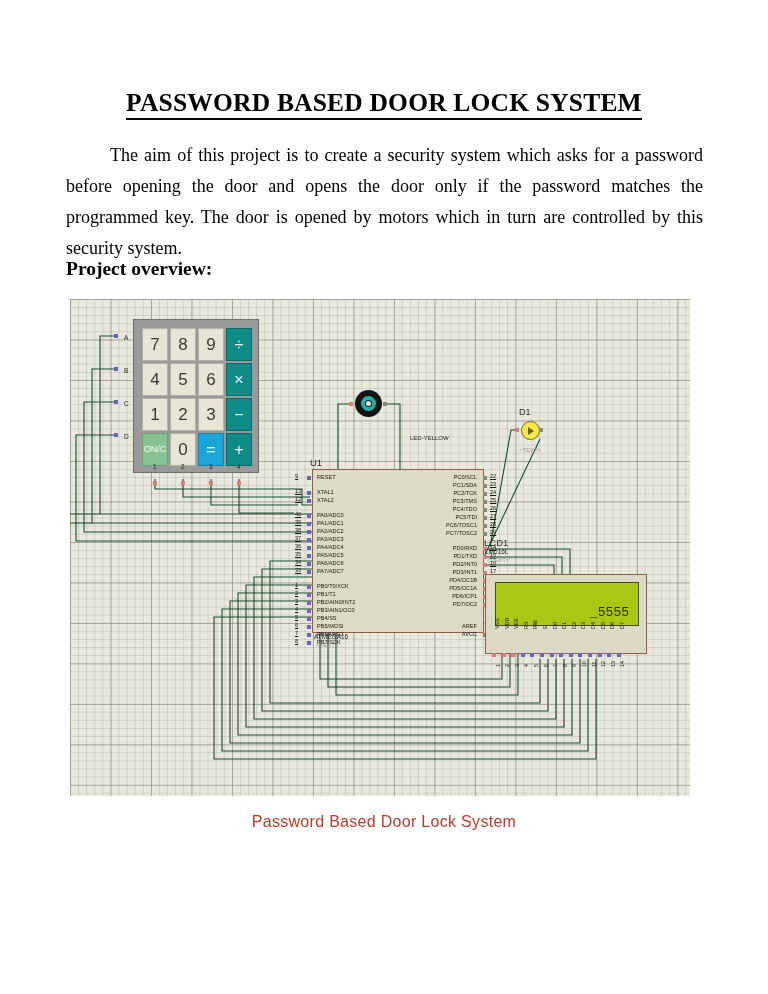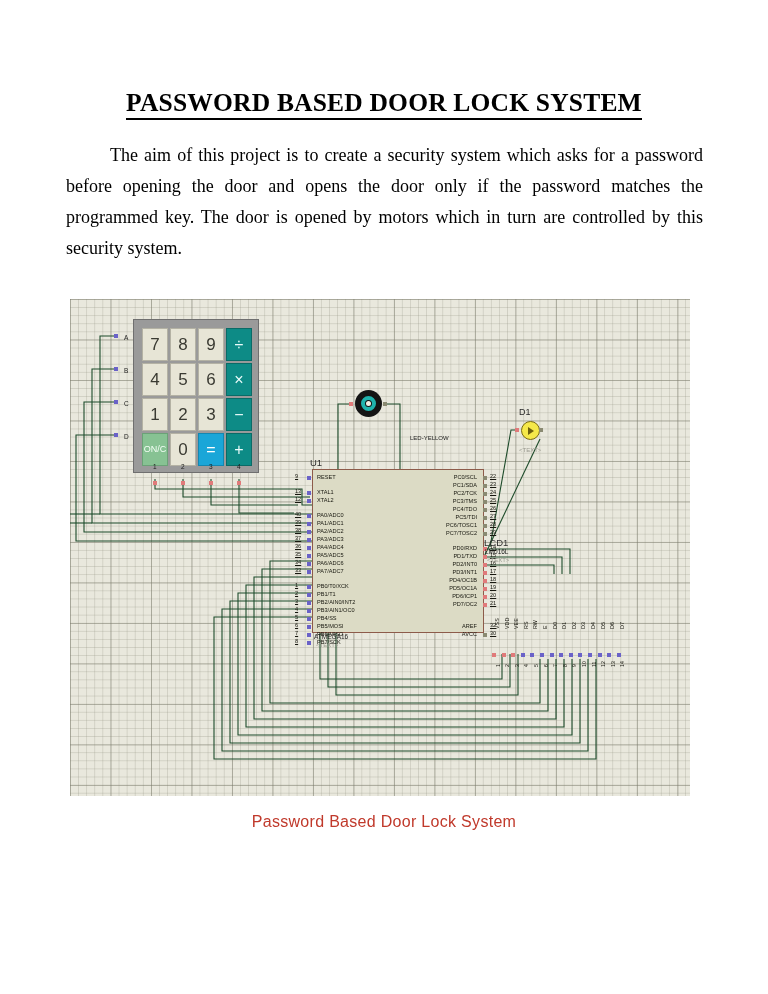--- a/index.html
+++ b/index.html
@@ -175,20 +175,21 @@
 <div class="page">
 
   <div class="doc-title">
     <span>PASSWORD BASED DOOR LOCK SYSTEM</span>
   </div>
 
   <div class="para">
     <span class="indent"></span><span>The aim of this project is to create a security system which asks for a password before opening the door and opens the door only if the password matches the programmed key. The door is opened by motors which in turn are controlled by this security system.</span>
   </div>
 
+  <div class="overview">Project overview:</div>
 
   <div class="schematic">
     <div class="grid-minor"></div>
     <div class="grid-major"></div>
 
     <div class="sch-inner">
 
       <svg class="wires" viewBox="0 0 620 497" preserveAspectRatio="none">
         <g fill="none" stroke="#1d4b2a" stroke-width="1.1">
 
@@ -401,20 +402,25 @@
           <div class="pinlbl r" style="left: 352px; top: 325px; width: 55px;">AREF</div>
           <div class="pinno" style="left: 420px; top: 324px;">32</div>
           <div class="pinlbl r" style="left: 352px; top: 333px; width: 55px;">AVCC</div>
           <div class="pinno" style="left: 420px; top: 332px;">30</div>
           <div class="pinsq" style="left: 413px; top: 333.5px; background: rgb(138, 138, 114);"></div>
         </div>
 
       <div class="lcd-ref">LCD1</div>
       <div class="lcd-model">LM016L</div>
       <div class="lcd-textlbl">&lt;TEXT&gt;</div>
+      <div class="lcd">
+        <div class="lcd-screen">
+          <div class="lcd-text">_5555</div>
+        </div>
+      </div>
       <div id="lcd-pins">
           <div class="lcdpin" style="left: 424px; top: 330px;">VSS</div>
           <div class="lcdno" style="left: 424.5px; top: 368px;">1</div>
           <div class="pinsq" style="left: 422px; top: 354px; background: rgb(224, 122, 122);"></div>
           <div class="lcdpin" style="left: 433.6px; top: 330px;">VDD</div>
           <div class="lcdno" style="left: 434.1px; top: 368px;">2</div>
           <div class="pinsq" style="left: 431.6px; top: 354px; background: rgb(224, 122, 122);"></div>
           <div class="lcdpin" style="left: 443.2px; top: 330px;">VEE</div>
           <div class="lcdno" style="left: 443.7px; top: 368px;">3</div>
           <div class="pinsq" style="left: 441.2px; top: 354px; background: rgb(224, 122, 122);"></div>

